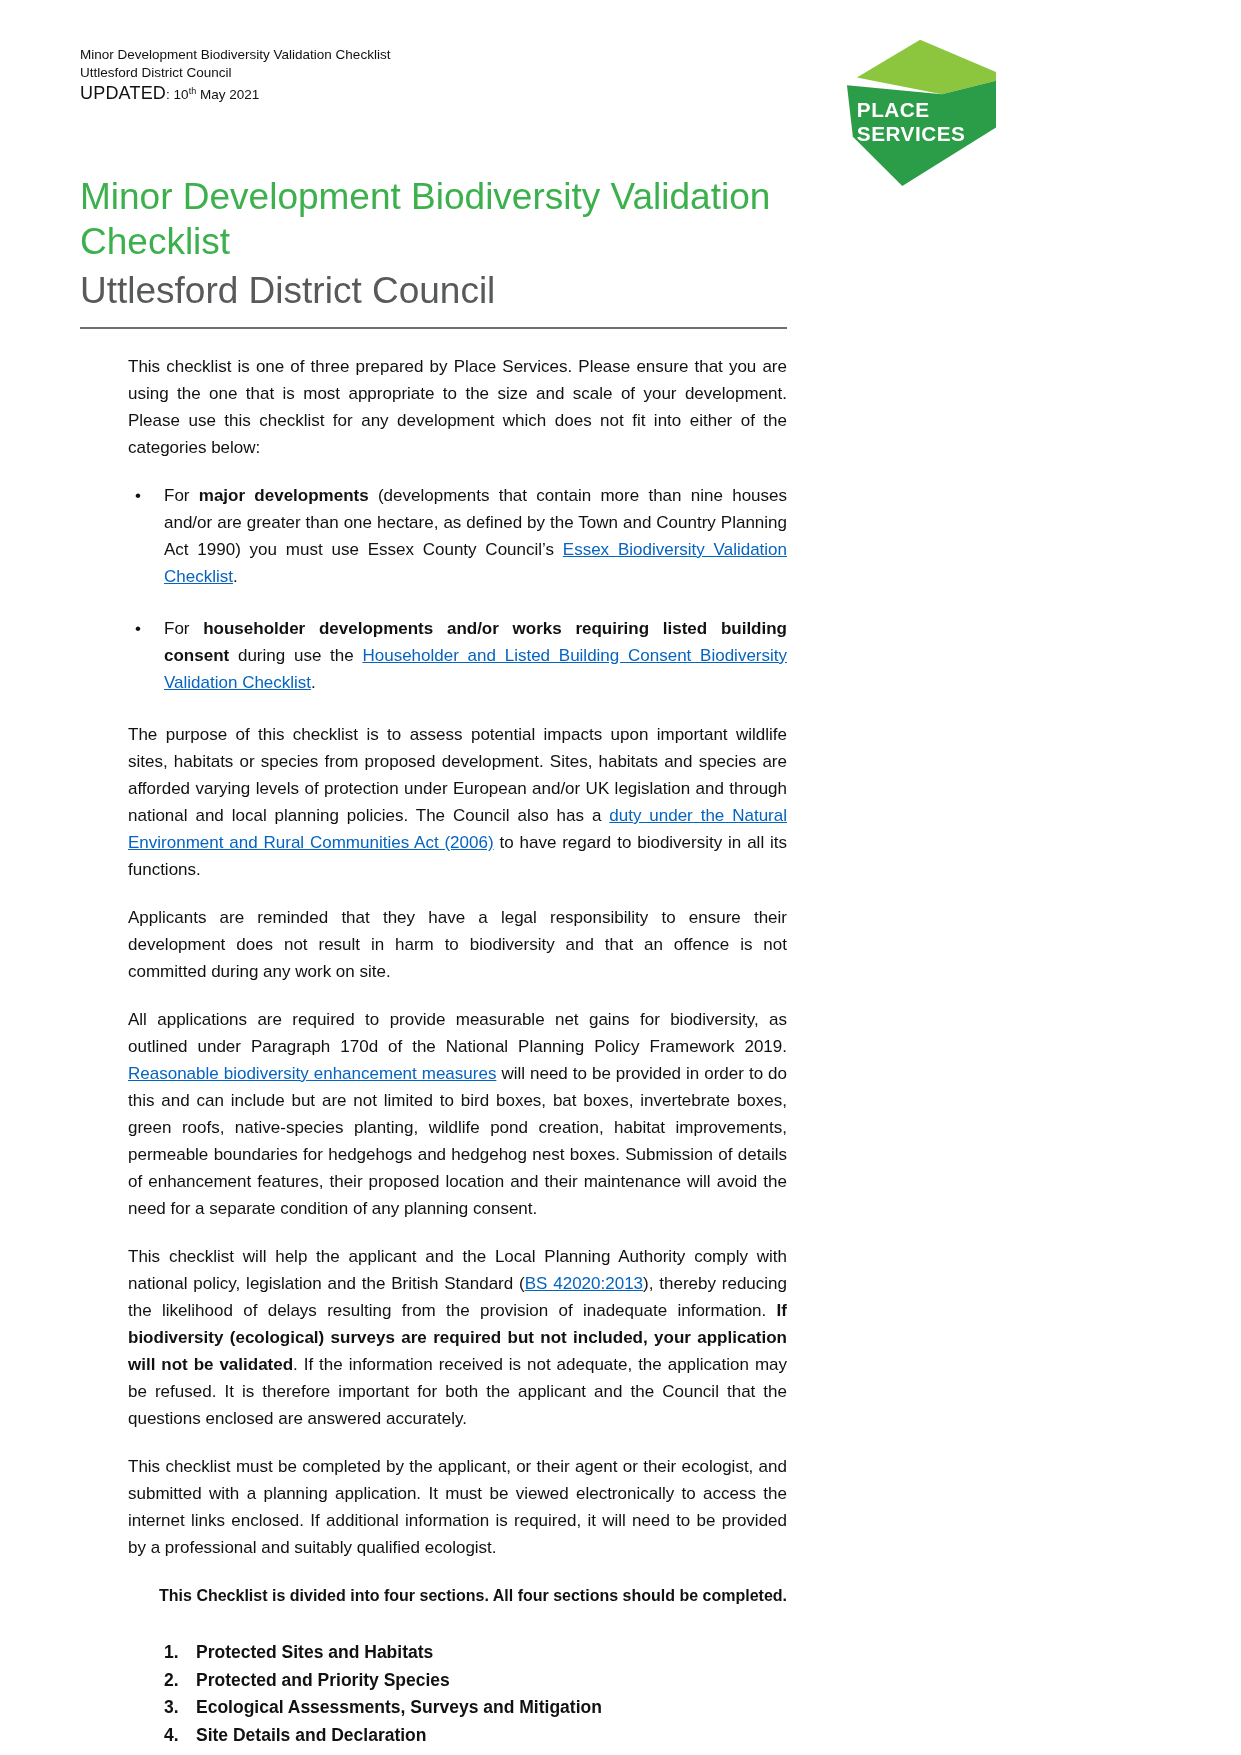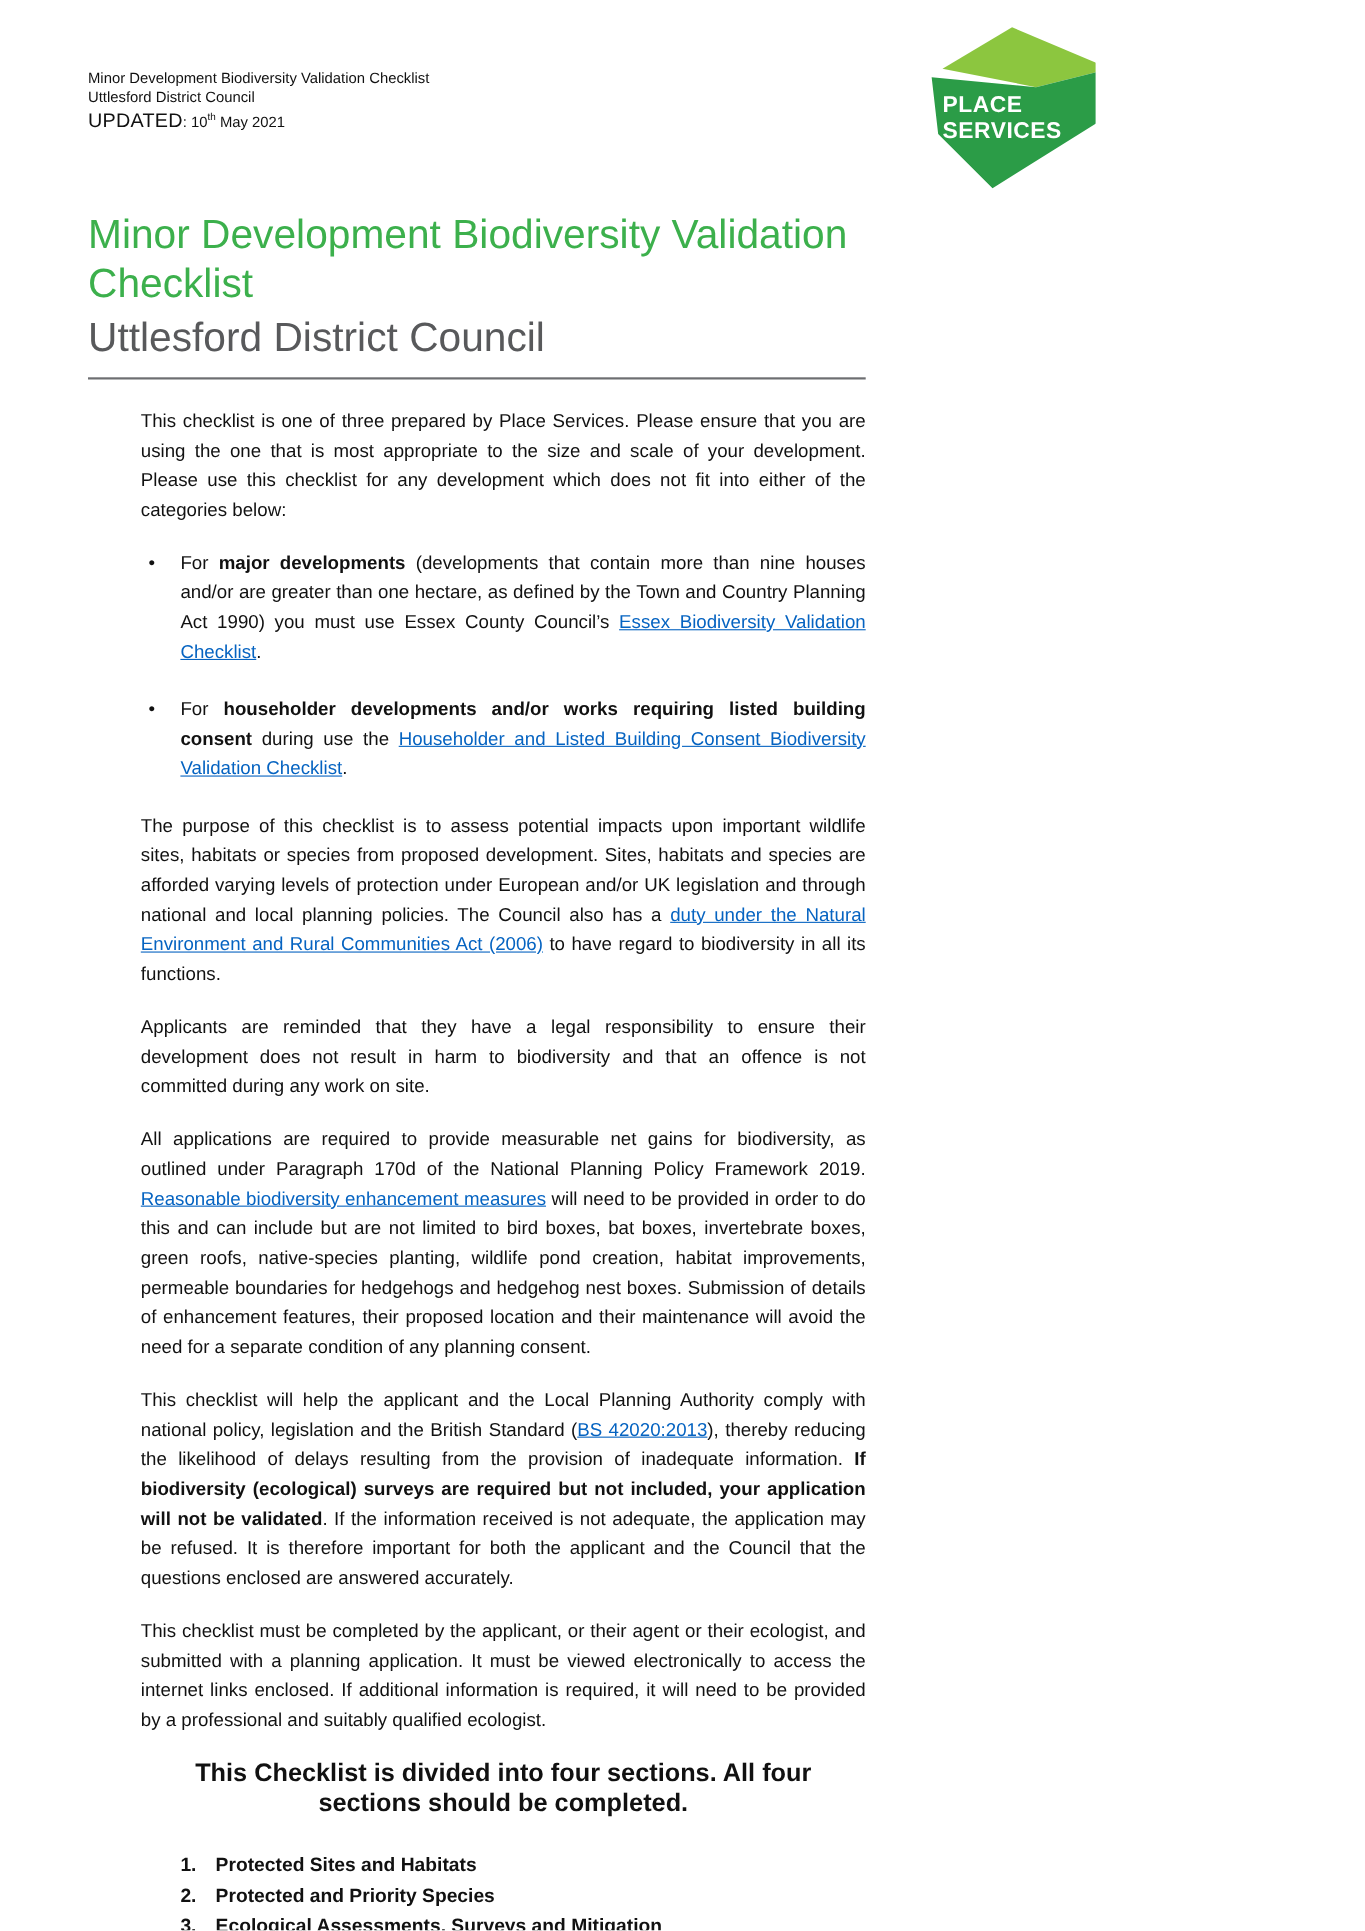--- a/index.html
+++ b/index.html
@@ -3,45 +3,45 @@
 <meta charset="utf-8">
 <style>
   html, body { margin:0; padding:0; background:#ffffff; }
   * { box-sizing:border-box; }
   .page {
     position:relative;
     width:996px; height:1755px;
     background:#ffffff;
     font-family:"Liberation Sans","DejaVu Sans",sans-serif;
     color:#111111;
-    padding:62px 209px 0 80px;
+    padding:46px 209px 0 80px;
     overflow:hidden;
   }
   
   .doc-header { font-size:13.5px; line-height:17.5px; }
   .hdr-updated { margin-top:1px; }
   .updated-label { font-size:18px; line-height:22px; letter-spacing:0.2px; }
   .updated-small { font-size:13.5px; }
   .updated-sup { font-size:9px; vertical-align:super; }
   
-  .logo { position:absolute; left:843px; top:22px; width:168px; height:150px; }
+  .logo { position:absolute; left:843px; top:37px; width:168px; height:150px; }
   .logo-light { fill:var(--logo-light,#8cc63f); }
   .logo-dark  { fill:var(--logo-dark,#2b9c47); }
   .logo-text  { fill:#ffffff; font-family:"Liberation Sans",sans-serif; font-weight:bold;
                 font-size:21px; letter-spacing:0.5px; }
   
   .doc-title    { margin:70px 0 0; font-weight:400; font-size:37px; line-height:45px;
                   color:var(--title-green,#3cb04c); max-width:905px; }
   .doc-subtitle { margin-top:4px; font-size:37px; line-height:45px;
                   color:var(--subtitle-gray,#58595b); }
   .title-rule   { margin-top:14px; border-top:2px solid #6d6e71; width:100%; height:0; }
   
   .doc-body { margin-top:24px;margin-left:48px; }
   .para { margin:0 0 21px; font-size:17px; line-height:27px; text-align:justify; }
-  .section-heading { font-weight:bold; font-size:23px; margin:6px 0 30px; text-align:center; }
+  .section-heading { font-weight:bold; font-size:16px; margin:6px 0 30px; text-align:right; }
   .bullet-item { position:relative; margin:0 0 25px; padding-left:36px;
                  font-size:17px; line-height:27px; text-align:justify; }
   .bullet-marker { position:absolute; left:7px; top:0; }
   .num-item { position:relative; padding-left:68px; font-size:17.5px; line-height:27.5px;
               font-weight:bold; }
   .num-marker { position:absolute; left:36px; }
   .doc-link { color:var(--link-blue,#0563c1); text-decoration:underline; cursor:pointer; }
   .bold { font-weight:bold; }
   .page-number { position:absolute; top:1484px; left:80px; width:952px;
                  text-align:right; font-size:16px; color:#111; }

